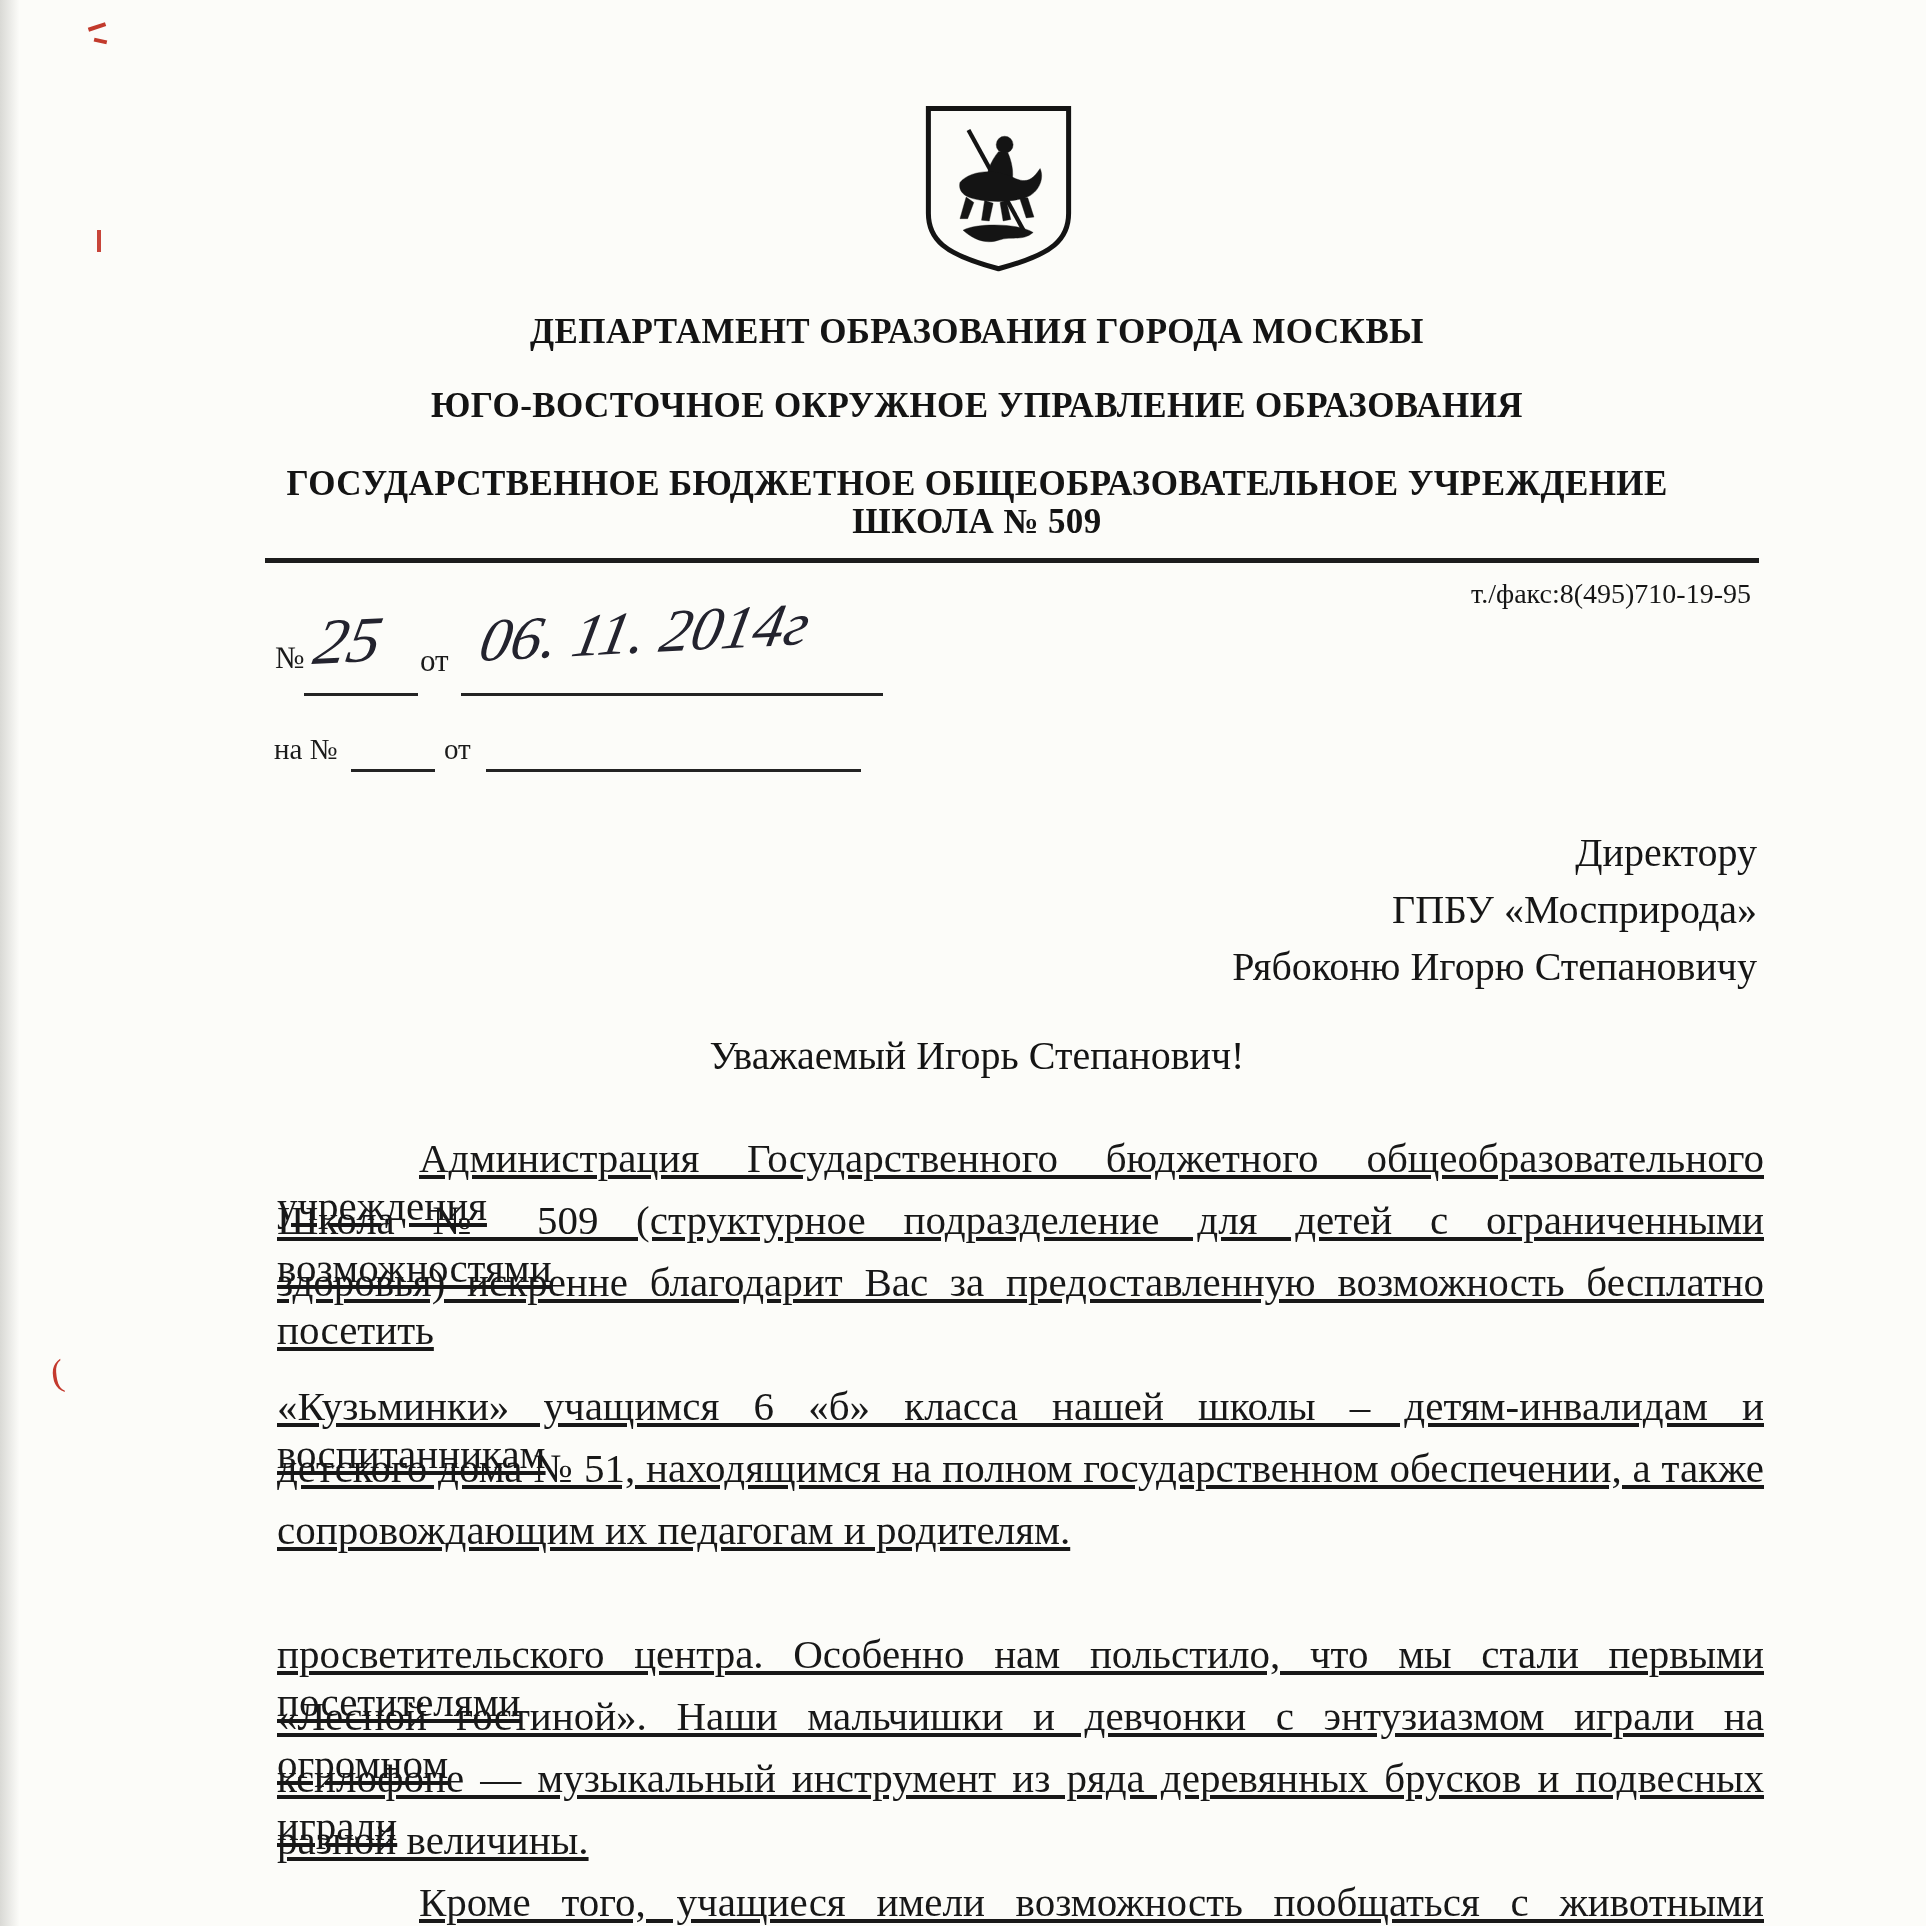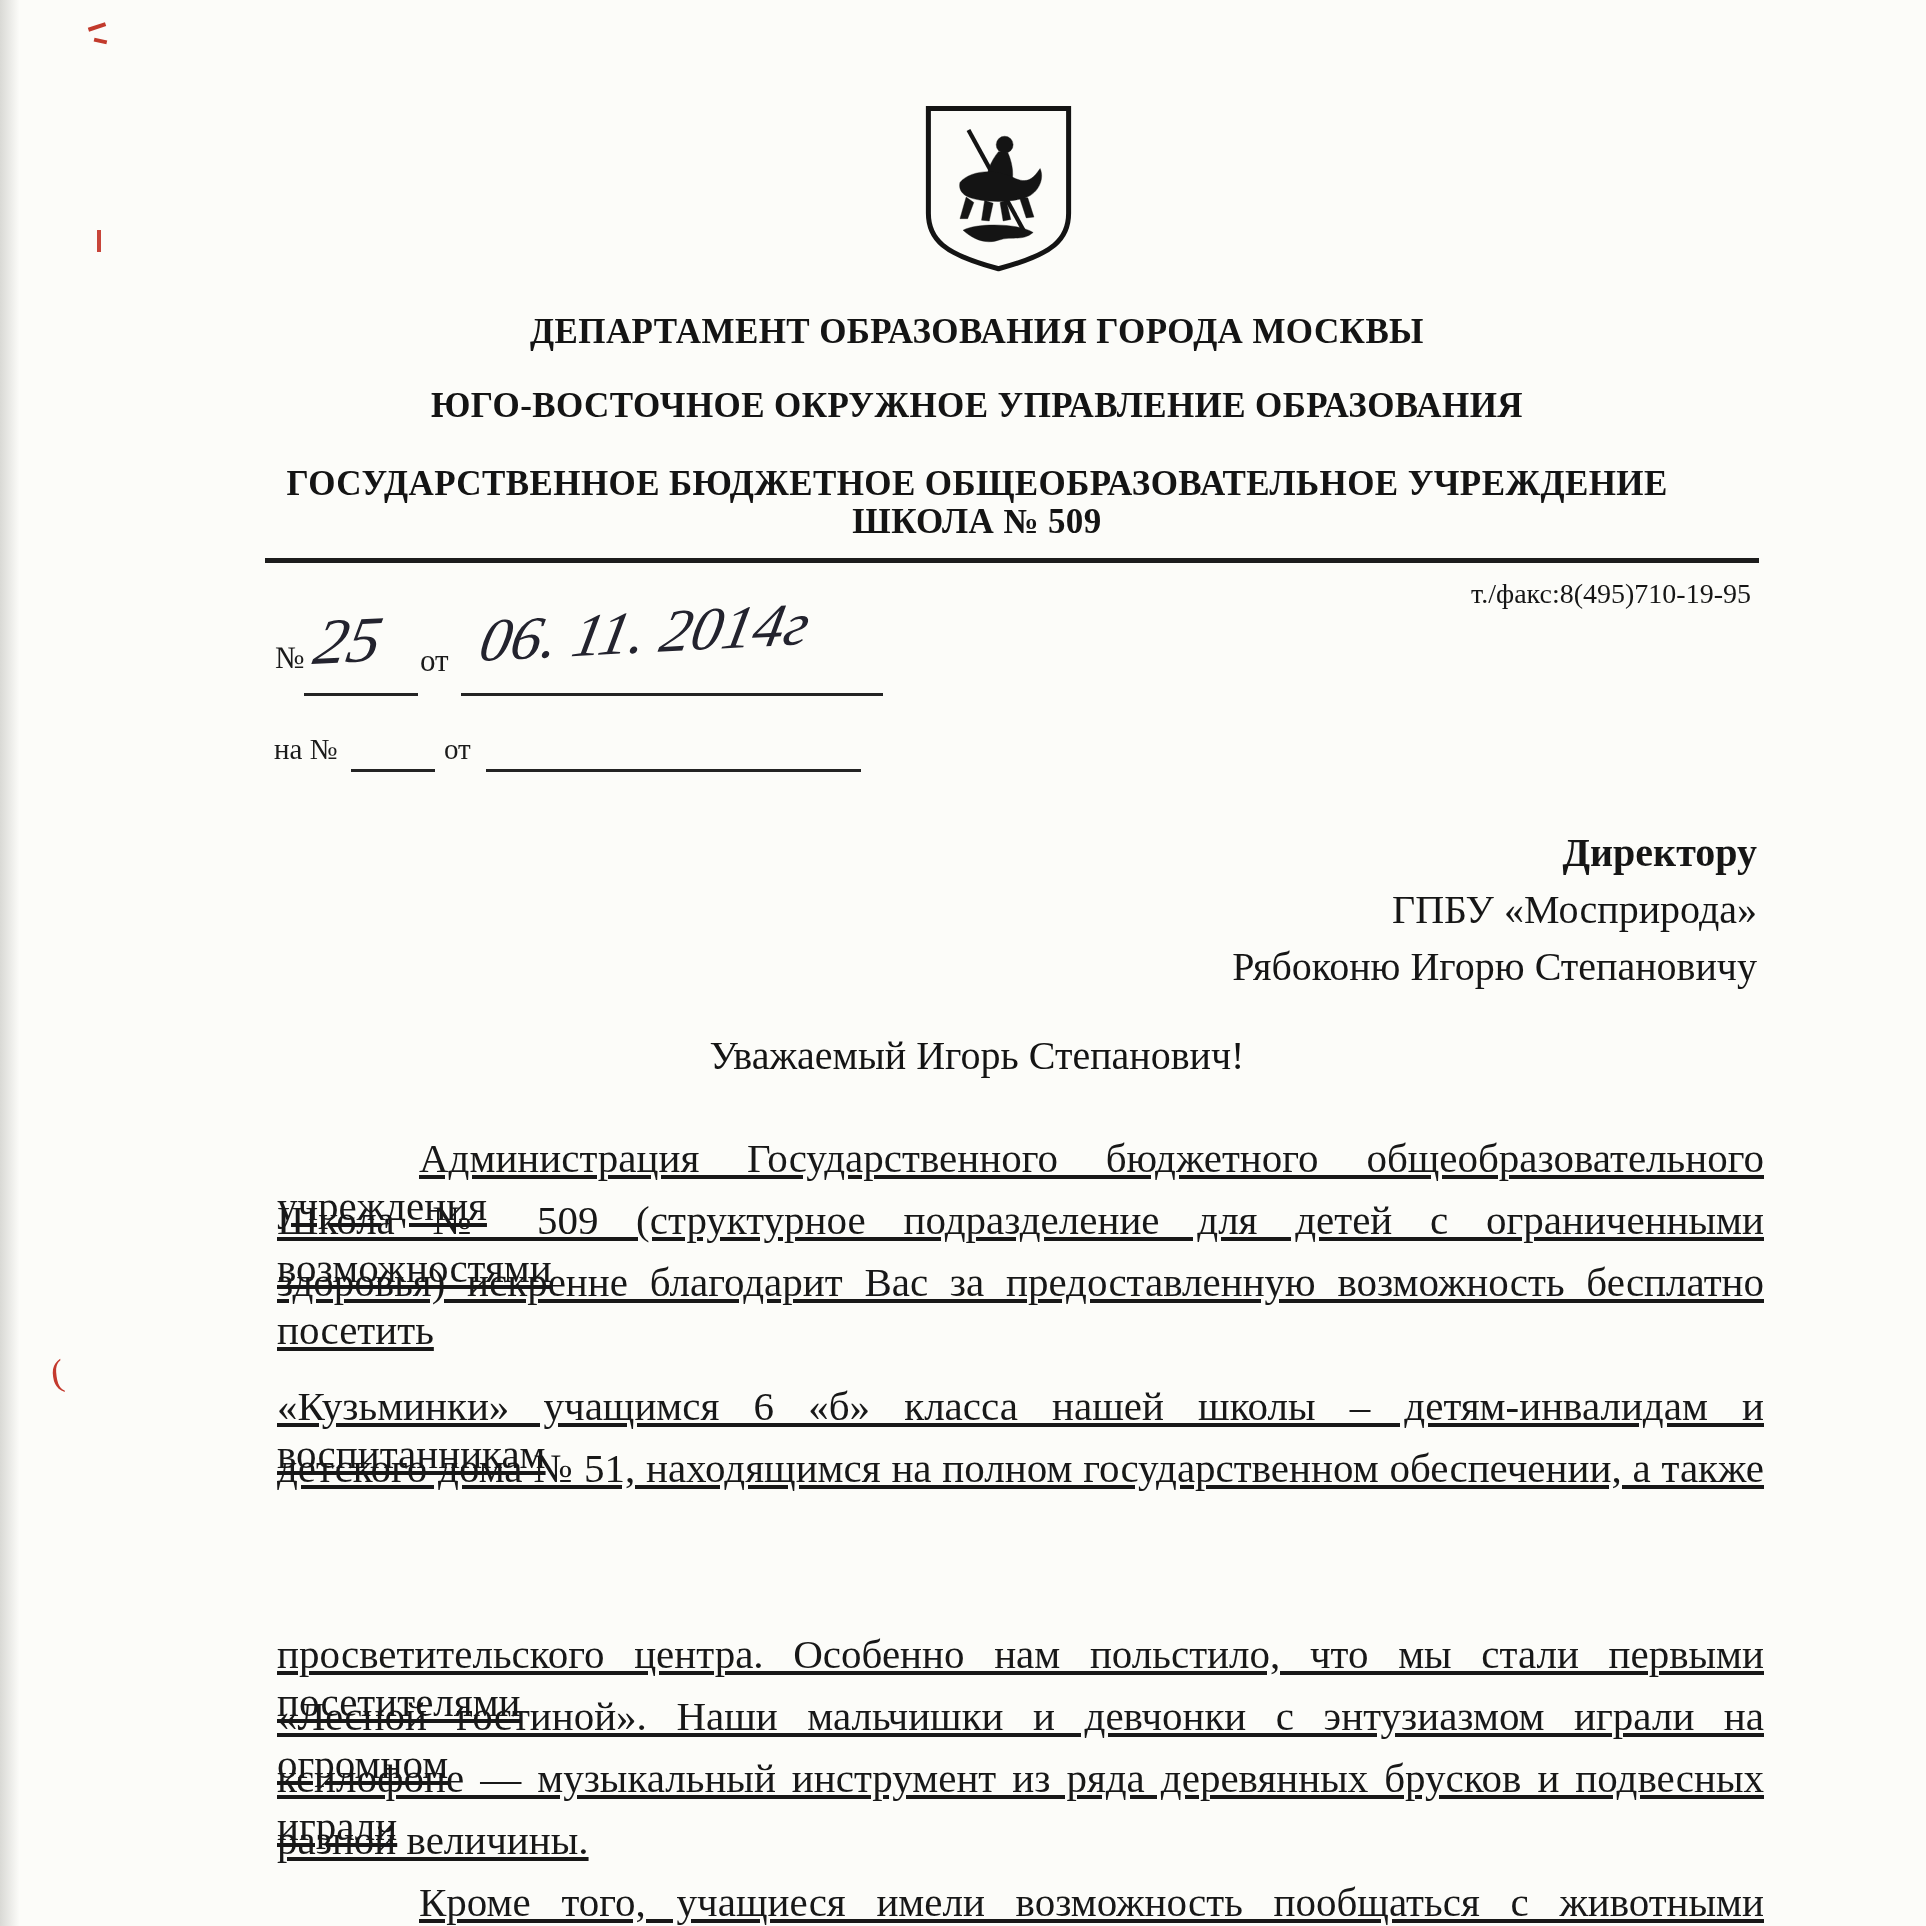--- a/index.html
+++ b/index.html
@@ -93,31 +93,32 @@
   <div class="underline" style="left:304px;top:693px;width:114px;"></div>
   <div class="abs reflabel" style="left:420px;top:643px;">от</div>
   <div class="abs handwriting" style="left:474px;top:606px;font-size:61px;">06. 11. 2014г</div>
   <div class="underline" style="left:461px;top:693px;width:422px;"></div>
 
   <div class="abs reflabel" style="left:274px;top:733px;font-size:29px;">на №</div>
   <div class="underline" style="left:351px;top:769px;width:84px;"></div>
   <div class="abs reflabel" style="left:444px;top:733px;font-size:29px;">от</div>
   <div class="underline" style="left:486px;top:769px;width:375px;"></div>
 
-  <div class="abs recipient" style="top:825px;font-weight:bold;">Директору</div>
+  <div class="abs recipient" style="top:825px;">Директору</div>
   <div class="abs recipient" style="top:882px;">ГПБУ «Мосприрода»</div>
   <div class="abs recipient" style="top:939px;">Рябоконю Игорю Степановичу</div>
 
   <div class="abs center-row salutation" style="top:1032px;">Уважаемый Игорь Степанович!</div>
 
   <div class="bodyline ind" style="top:1134px;">Администрация Государственного бюджетного общеобразовательного учреждения</div>
   <div class="bodyline" style="top:1196px;">Школа № 509 (структурное подразделение для детей с ограниченными возможностями</div>
   <div class="bodyline" style="top:1258px;">здоровья) искренне благодарит Вас за предоставленную возможность бесплатно посетить</div>
   <div class="bodyline" style="top:1382px;">«Кузьминки» учащимся 6 «б» класса нашей школы – детям-инвалидам и воспитанникам</div>
   <div class="bodyline" style="top:1444px;">детского дома № 51, находящимся на полном государственном обеспечении, а также</div>
+  <div class="bodyline end" style="top:1506px;">сопровождающим их педагогам и родителям.</div>
   <div class="bodyline" style="top:1630px;">просветительского центра. Особенно нам польстило, что мы стали первыми посетителями</div>
   <div class="bodyline" style="top:1692px;">«Лесной гостиной». Наши мальчишки и девчонки с энтузиазмом играли на огромном</div>
   <div class="bodyline" style="top:1754px;">ксилофоне — музыкальный инструмент из ряда деревянных брусков и подвесных играли</div>
   <div class="bodyline end" style="top:1816px;">разной величины.</div>
   <div class="bodyline ind" style="top:1878px;">Кроме того, учащиеся имели возможность пообщаться с животными (козами,</div>
 
 </div>
 
 
 </body></html>

